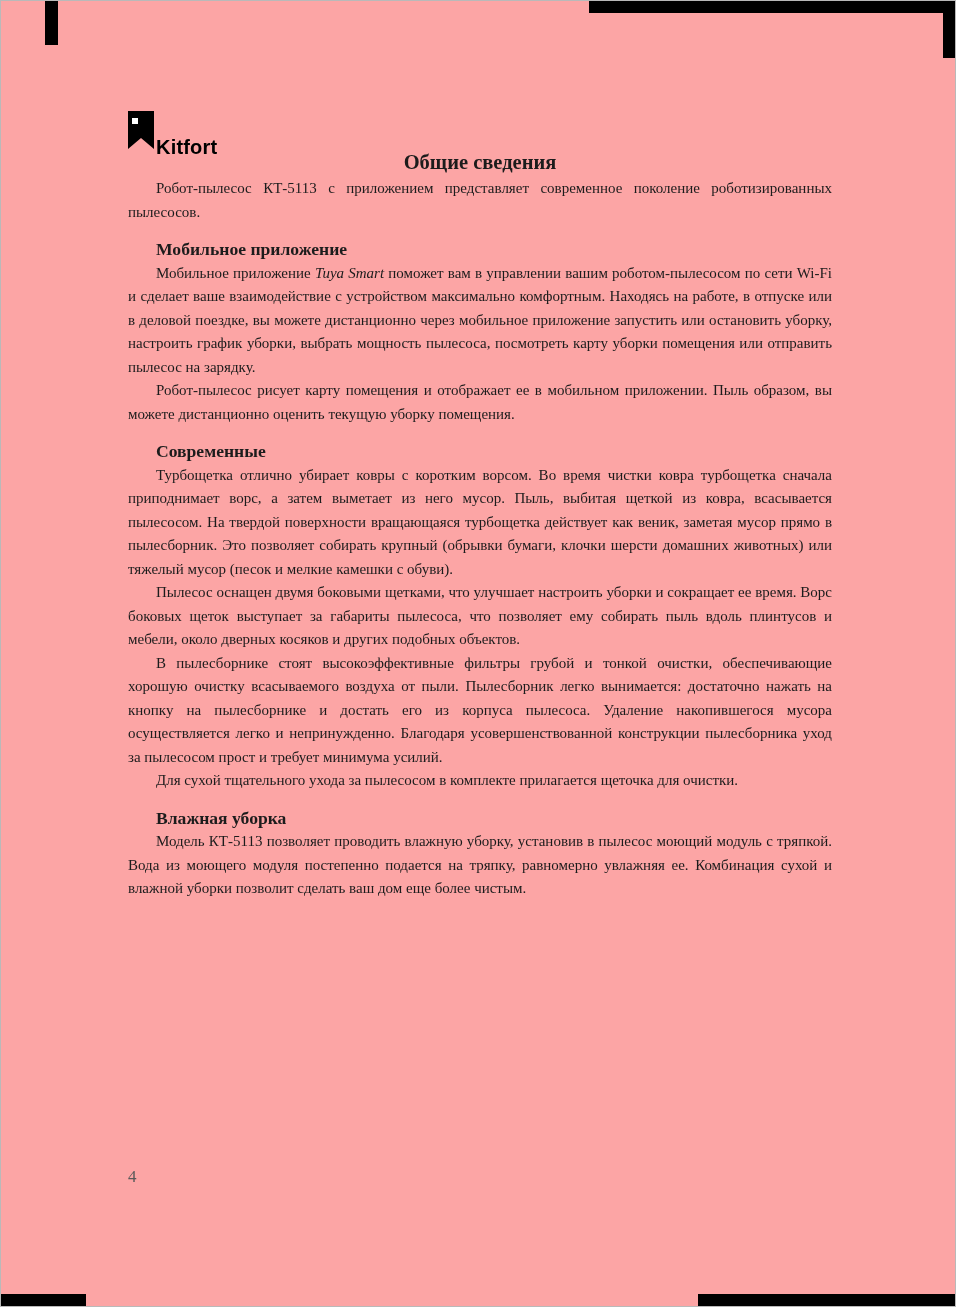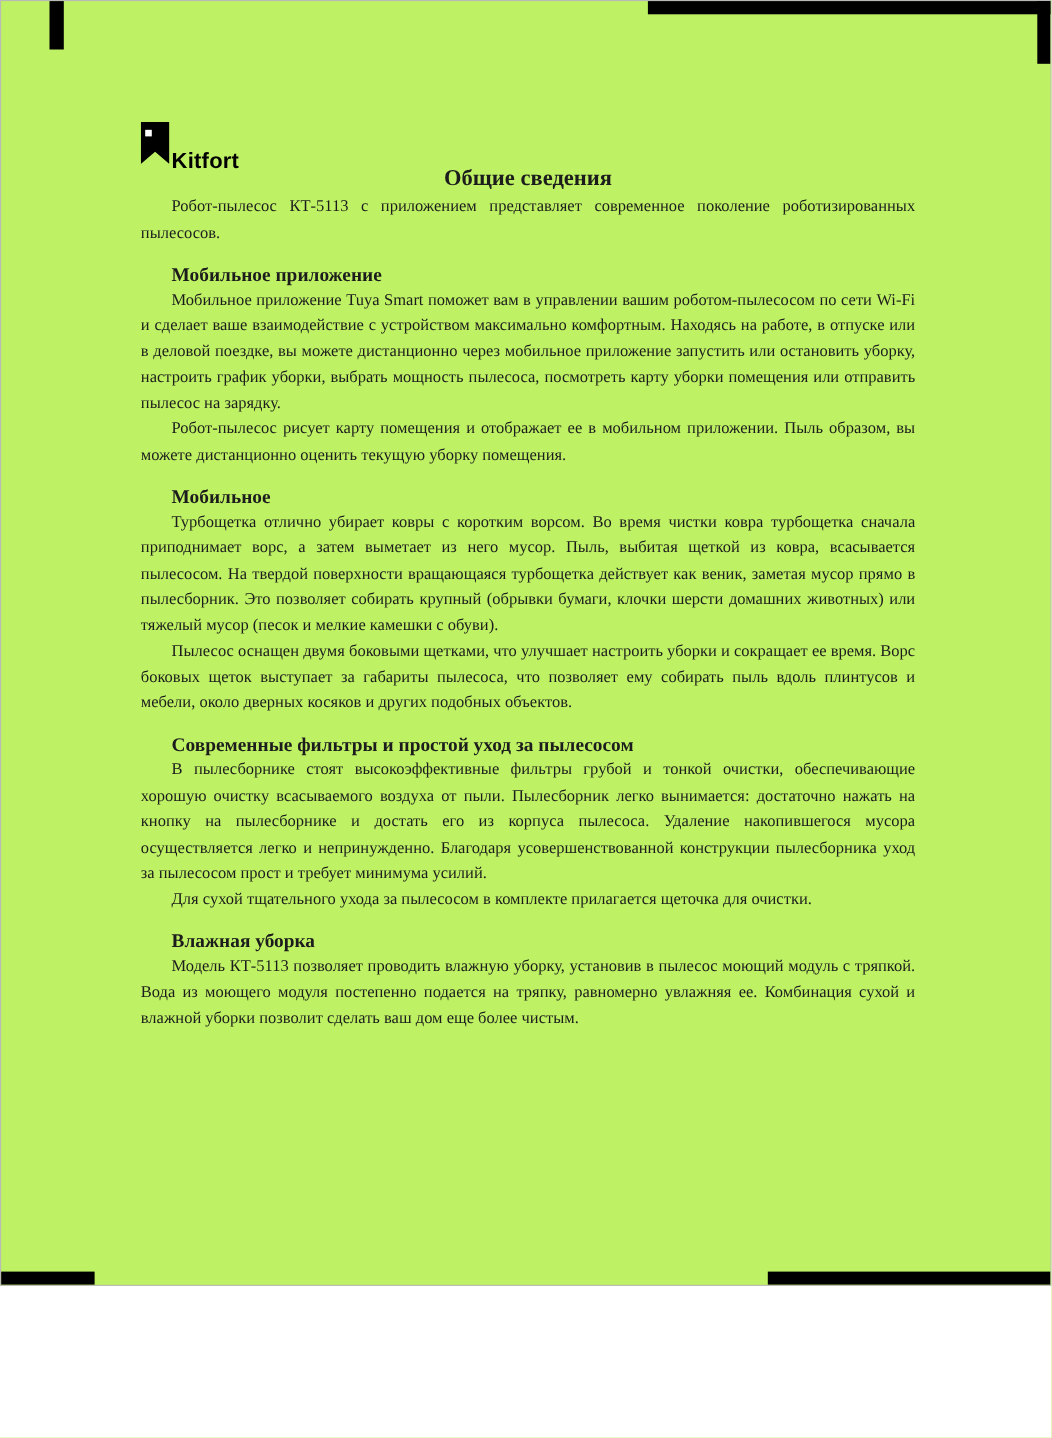--- a/index.html
+++ b/index.html
@@ -1,20 +1,20 @@
 <!DOCTYPE html>
 <html lang="ru"><head>
 <meta charset="utf-8">
 <style>
   * { margin:0; padding:0; box-sizing:border-box; }
   html,body { background:#ffffff; }
   .page {
     position:relative;
-    width:956px; height:1169px;
-    background:#bef264;
+    width:956px; height:1307px;
+    background:#fca5a5;
     border:1px solid #b9b9b9;
     overflow:hidden;
     font-family:"Liberation Serif","DejaVu Serif",serif;
     color:#1c1c1c;
   }
 
   
   .crop { position:absolute; background:#000; }
   .crop-tl   { left:44px; top:0; width:13px; height:44px; }
   .crop-tr-h { left:588px; top:0; width:368px; height:12px; }
@@ -44,21 +44,21 @@
     text-align:justify; text-indent:28px;
     hyphens:auto; -webkit-hyphens:auto;
   }
   .heading {
     font-size:17.6px; line-height:23.5px;
     font-weight:bold;
     margin-top:14px;
     text-indent:28px;
     color:#1c1c1c;
   }
-  .app-name { }
+  .app-name { font-style:italic; }
 
   .page-number {
     position:absolute; left:127px; top:1166px;
     font-size:17px; color:#595959;
   }
 </style>
 </head>
 <body>
 
 <div class="page">
@@ -80,26 +80,25 @@
   <main class="content">
 
     <h1 class="title">Общие сведения</h1>
 
     <p class="para">Робот-пылесос КТ-5113 с приложением представляет современное поколение роботизированных пылесосов.</p>
 
     <h2 class="heading">Мобильное приложение</h2>
     <p class="para"><span>Мобильное приложение </span><span class="app-name">Tuya Smart</span><span> поможет вам в управлении вашим роботом-пылесосом по сети Wi-Fi и сделает ваше взаимодействие с устройством максимально комфортным. Находясь на работе, в отпуске или в деловой поездке, вы можете дистанционно через мобильное приложение запустить или остановить уборку, настроить график уборки, выбрать мощность пылесоса, посмотреть карту уборки помещения или отправить пылесос на зарядку.</span></p>
     <p class="para">Робот-пылесос рисует карту помещения и отображает ее в мобильном приложении. Пыль образом, вы можете дистанционно оценить текущую уборку помещения.</p>
 
-    <h2 class="heading">Мобильное</h2>
+    <h2 class="heading">Современные</h2>
     <p class="para">Турбощетка отлично убирает ковры с коротким ворсом. Во время чистки ковра турбощетка сначала приподнимает ворс, а затем выметает из него мусор. Пыль, выбитая щеткой из ковра, всасывается пылесосом. На твердой поверхности вращающаяся турбощетка действует как веник, заметая мусор прямо в пылесборник. Это позволяет собирать крупный (обрывки бумаги, клочки шерсти домашних животных) или тяжелый мусор (песок и мелкие камешки с обуви).</p>
 
     <p class="para">Пылесос оснащен двумя боковыми щетками, что улучшает настроить уборки и сокращает ее время. Ворс боковых щеток выступает за габариты пылесоса, что позволяет ему собирать пыль вдоль плинтусов и мебели, около дверных косяков и других подобных объектов.</p>
 
-    <h2 class="heading">Современные фильтры и простой уход за пылесосом</h2>
     <p class="para">В пылесборнике стоят высокоэффективные фильтры грубой и тонкой очистки, обеспечивающие хорошую очистку всасываемого воздуха от пыли. Пылесборник легко вынимается: достаточно нажать на кнопку на пылесборнике и достать его из корпуса пылесоса. Удаление накопившегося мусора осуществляется легко и непринужденно. Благодаря усовершенствованной конструкции пылесборника уход за пылесосом прост и требует минимума усилий.</p>
     <p class="para">Для сухой тщательного ухода за пылесосом в комплекте прилагается щеточка для очистки.</p>
 
     <h2 class="heading">Влажная уборка</h2>
     <p class="para">Модель КТ-5113 позволяет проводить влажную уборку, установив в пылесос моющий модуль с тряпкой. Вода из моющего модуля постепенно подается на тряпку, равномерно увлажняя ее. Комбинация сухой и влажной уборки позволит сделать ваш дом еще более чистым.</p>
 
   </main>
 
   <div class="page-number">4</div>
 

